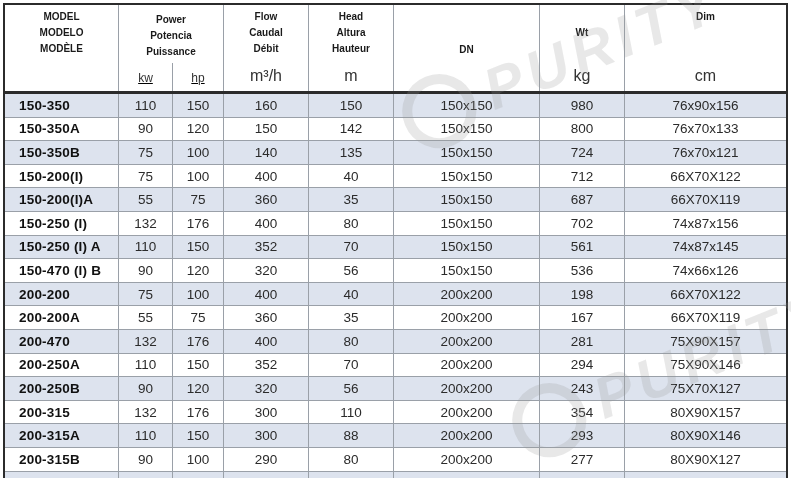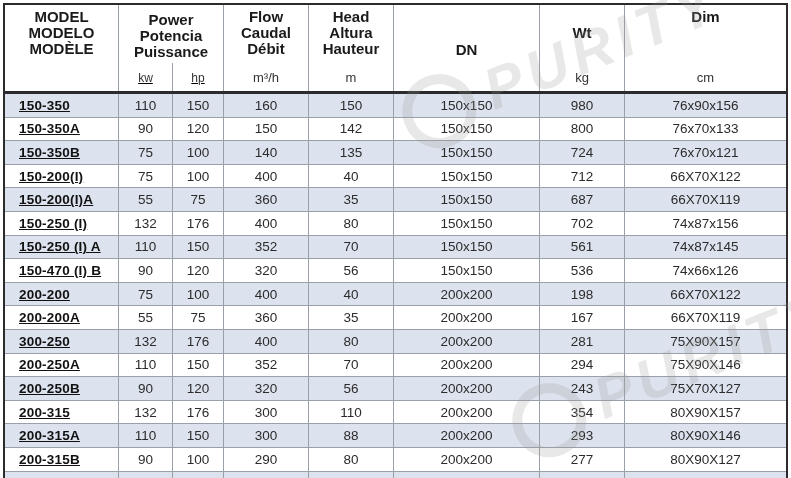--- a/index.html
+++ b/index.html
@@ -38,34 +38,34 @@
   .hcell:last-child { border-right: none; gap: 33px; }
   .hlabel {
     flex: 1 1 auto;
     display: flex;
     flex-direction: column;
     align-items: center;
     justify-content: center;
     padding-top: 4px;
   }
   .hline {
-    font-size: 15px;
+    font-size: 10px;
     line-height: 16px;
     font-weight: bold;
     color: #1a1a1a;
     white-space: nowrap;
   }
   .hline.it { }
   .hunits {
     height: 28px;
     display: flex;
     align-items: flex-end;
     justify-content: center;
     padding-bottom: 6px;
-    font-size: 13px;
+    font-size: 16px;
     color: #333333;
   }
   .hunits-split {
     height: 28px;
     display: flex;
     align-items: stretch;
     text-decoration: underline;
   }
   .hunit-half {
     display: flex;
@@ -99,21 +99,20 @@
     overflow: hidden;
     white-space: nowrap;
   }
   .tcell:last-child { border-right: none; }
   .tcell.model {
     justify-content: flex-start;
     padding-left: 14px;
     font-weight: bold;
     color: #111111;
     letter-spacing: 0.2px;
-    text-decoration: underline;
   }
   .trow.partial { height: 26px; }
 
   
   .watermark {
     position: absolute;
     display: flex;
     align-items: center;
     gap: 14px;
     transform: rotate(-22deg);
@@ -304,21 +303,21 @@
           <div class="tcell model">200-200A</div>
           <div class="tcell">55</div>
           <div class="tcell">75</div>
           <div class="tcell">360</div>
           <div class="tcell">35</div>
           <div class="tcell">200x200</div>
           <div class="tcell">167</div>
           <div class="tcell">66X70X119</div>
         </div>
         <div class="trow shaded">
-          <div class="tcell model">300-250</div>
+          <div class="tcell model">200-470</div>
           <div class="tcell">132</div>
           <div class="tcell">176</div>
           <div class="tcell">400</div>
           <div class="tcell">80</div>
           <div class="tcell">200x200</div>
           <div class="tcell">281</div>
           <div class="tcell">75X90X157</div>
         </div>
         <div class="trow">
           <div class="tcell model">200-250A</div>

